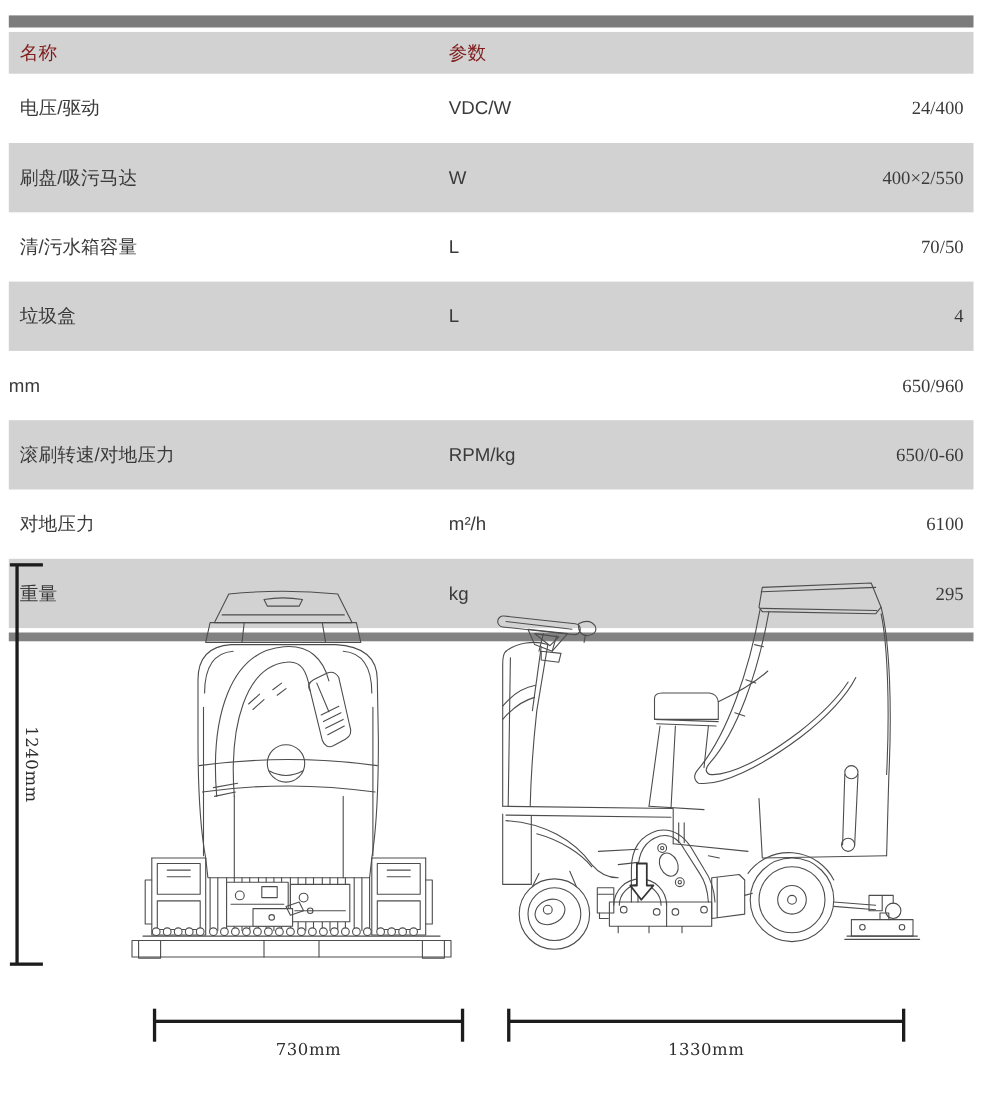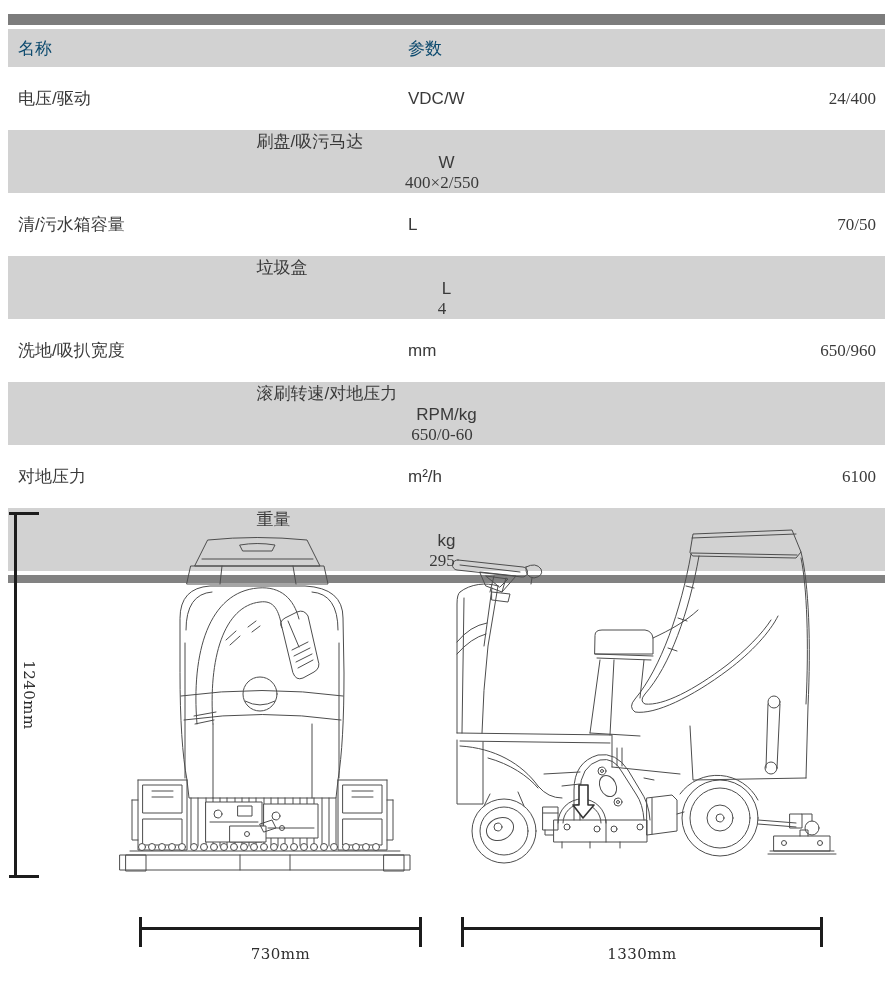--- a/index.html
+++ b/index.html
@@ -5,22 +5,22 @@
   html,body{margin:0;padding:0;background:#fff;}
   .page{position:relative;width:893px;height:995px;background:#ffffff;overflow:hidden;
         font-family:"Liberation Sans","DejaVu Sans",sans-serif;color:#3a3a3a;}
 
   
   .spec{position:absolute;left:8px;top:14px;width:877px;}
   .bar{background:#7c7c7c;}
   .bar.top{height:11px;margin-bottom:4px;}
   .bar.bottom{height:8px;margin-top:4px;background:#828282;}
   .trow{display:flex;align-items:center;height:63px;font-size:17px;}
-  .thead{height:38px;background:#d2d2d2;color:#0c4a6e;}
-  .trow.alt{background:#d2d2d2;flex-direction:column;}
+  .thead{height:38px;background:#d2d2d2;color:#7f1d1d;}
+  .trow.alt{background:#d2d2d2;}
   .c1{width:390px;padding-left:10px;white-space:nowrap;}
   .c2{flex:1;white-space:nowrap;}
   .c3{text-align:right;padding-right:9px;white-space:nowrap;font-family:Liberation Serif, serif;}
 
   
   .dwg{position:absolute;}
   .dimlabel{font-family:"DejaVu Serif","Liberation Serif",serif;font-size:15px;color:#2e2e2e;letter-spacing:.5px;}
   .vdim{position:absolute;left:8px;top:512px;width:36px;height:366px;}
   .vdim .vline{position:absolute;left:6px;top:2px;bottom:2px;width:3px;background:#1c1c1c;}
   .vdim .cap{position:absolute;left:1px;width:30px;height:3px;background:#1c1c1c;}
@@ -65,21 +65,20 @@
       <span class="c1">清/污水箱容量</span>
       <span class="c2">L</span>
       <span class="c3">70/50</span>
     </div>
     <div class="trow alt">
       <span class="c1">垃圾盒</span>
       <span class="c2">L</span>
       <span class="c3">4</span>
     </div>
     <div class="trow">
-      <span class="c1">洗地/吸扒宽度</span>
       <span class="c2">mm</span>
       <span class="c3">650/960</span>
     </div>
     <div class="trow alt">
       <span class="c1">滚刷转速/对地压力</span>
       <span class="c2">RPM/kg</span>
       <span class="c3">650/0-60</span>
     </div>
     <div class="trow">
       <span class="c1">对地压力</span>

